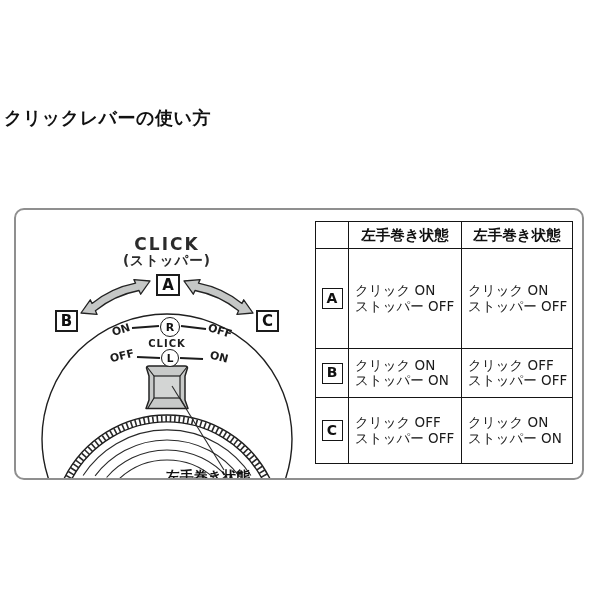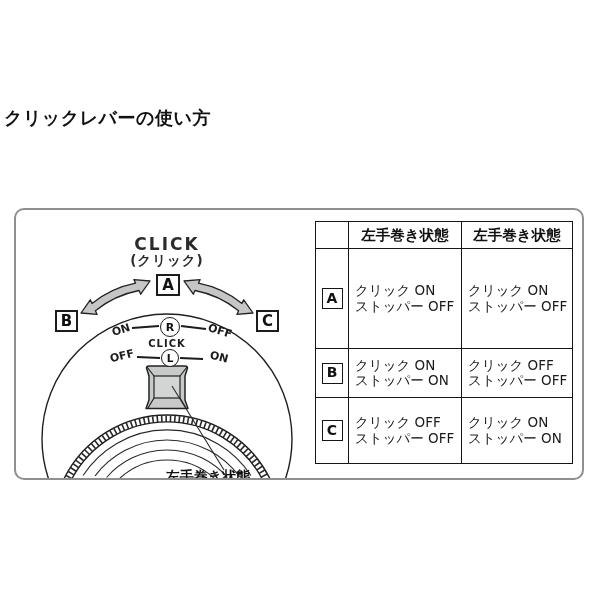--- a/index.html
+++ b/index.html
@@ -84,21 +84,21 @@
 
         <path d="M130.5,142 Q130.5,140 133,140 L169,140 Q171.5,140 171.5,142
                  L169,150 L169,174 L172,182.5 L130,182.5 L133,174 L133,150 Z" stroke="#222" stroke-width="1.5" stroke-linejoin="round" fill="#c8cac9"></path>
         <rect x="138" y="150" width="26" height="22" stroke="#222" stroke-width="1.2" fill="#d3d5d4"></rect>
         <path d="M131,141 L138,150 M171,141 L164,150 M138,172 L132,182 M164,172 L170,182" stroke="#222" stroke-width="1.2" fill="none"></path>
 
         <path d="M156 160 L208 244" stroke="#2a2a2a" stroke-width="1.1" fill="none"></path>
       </svg>
 
       <div class="click-heading">CLICK</div>
-      <div class="click-heading-sub">(クリック)</div>
+      <div class="click-heading-sub">(ストッパー)</div>
 
       <div class="pos-box pos-a">A</div>
       <div class="pos-box pos-b">B</div>
       <div class="pos-box pos-c">C</div>
 
       <div class="dial-circle dial-r">R</div>
       <div class="dial-circle dial-l">L</div>
       <div class="dial-click">CLICK</div>
 
       <div class="onoff on-tl">ON</div>

